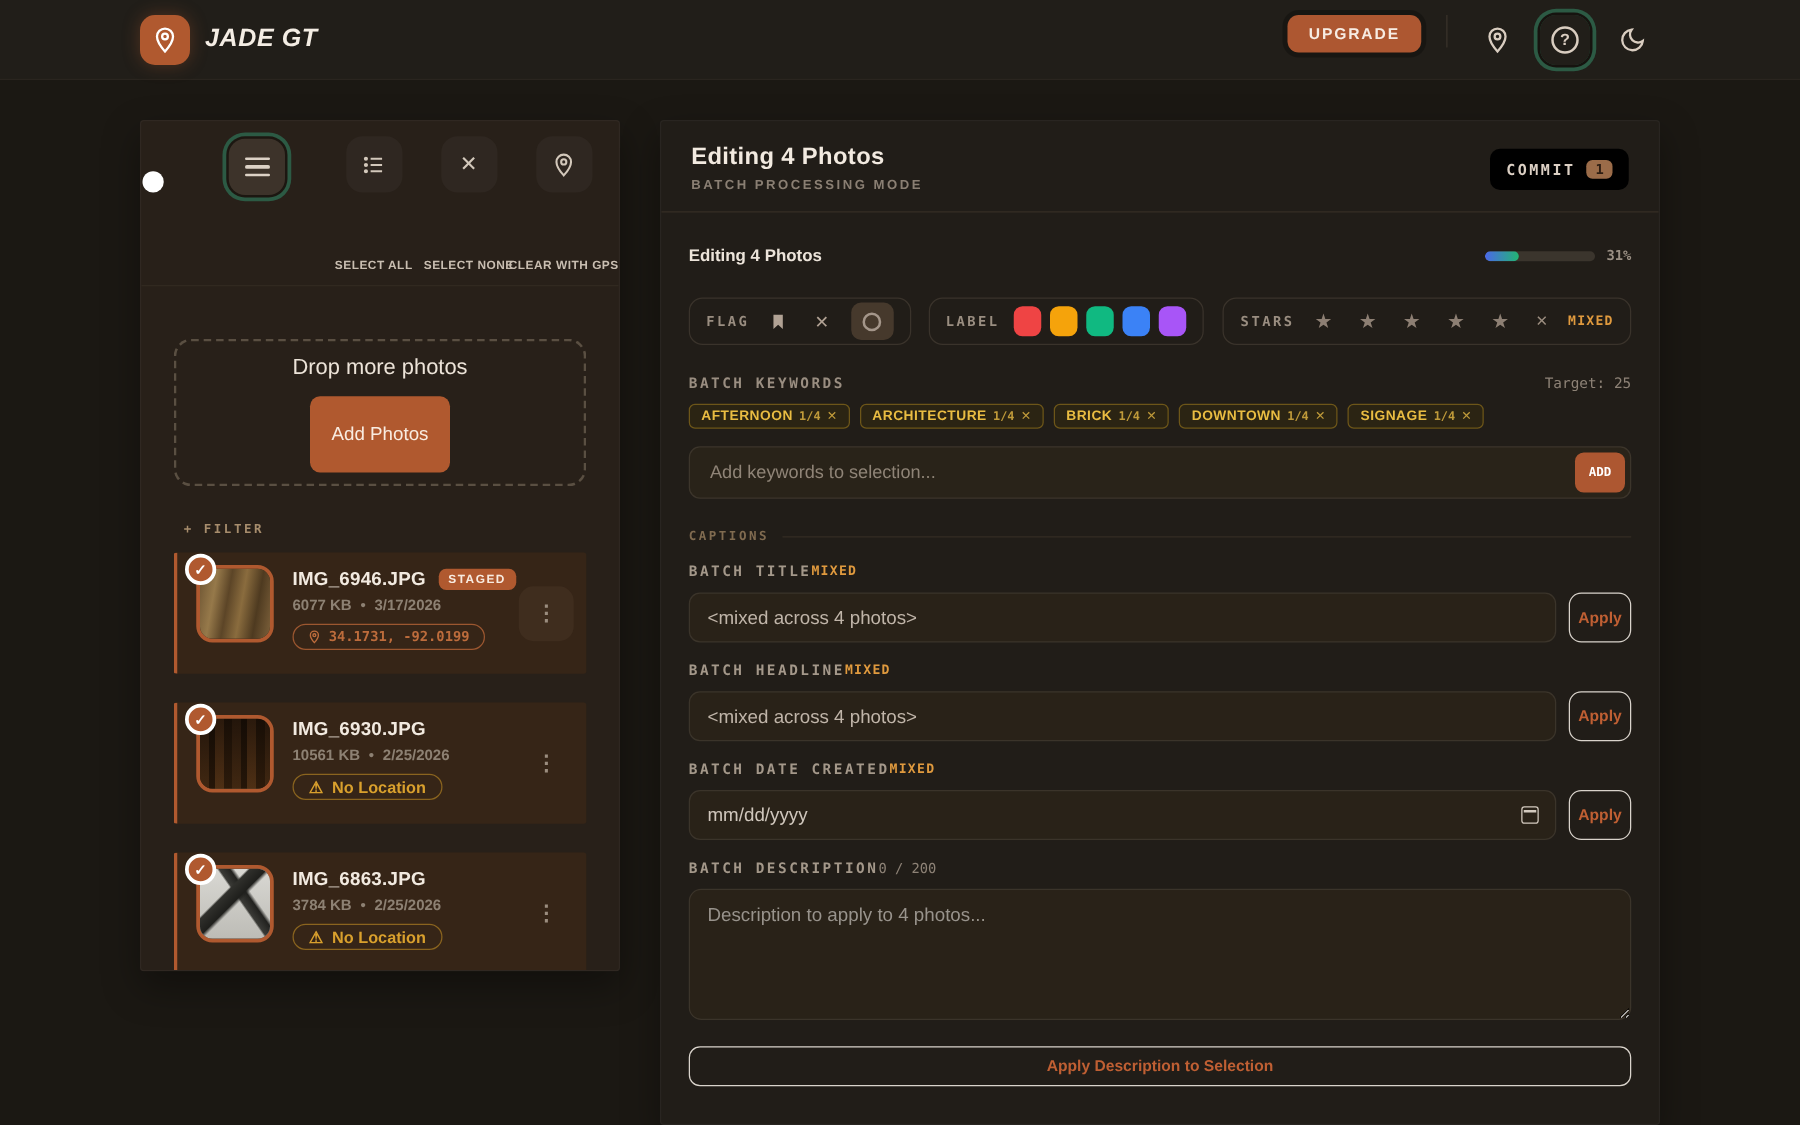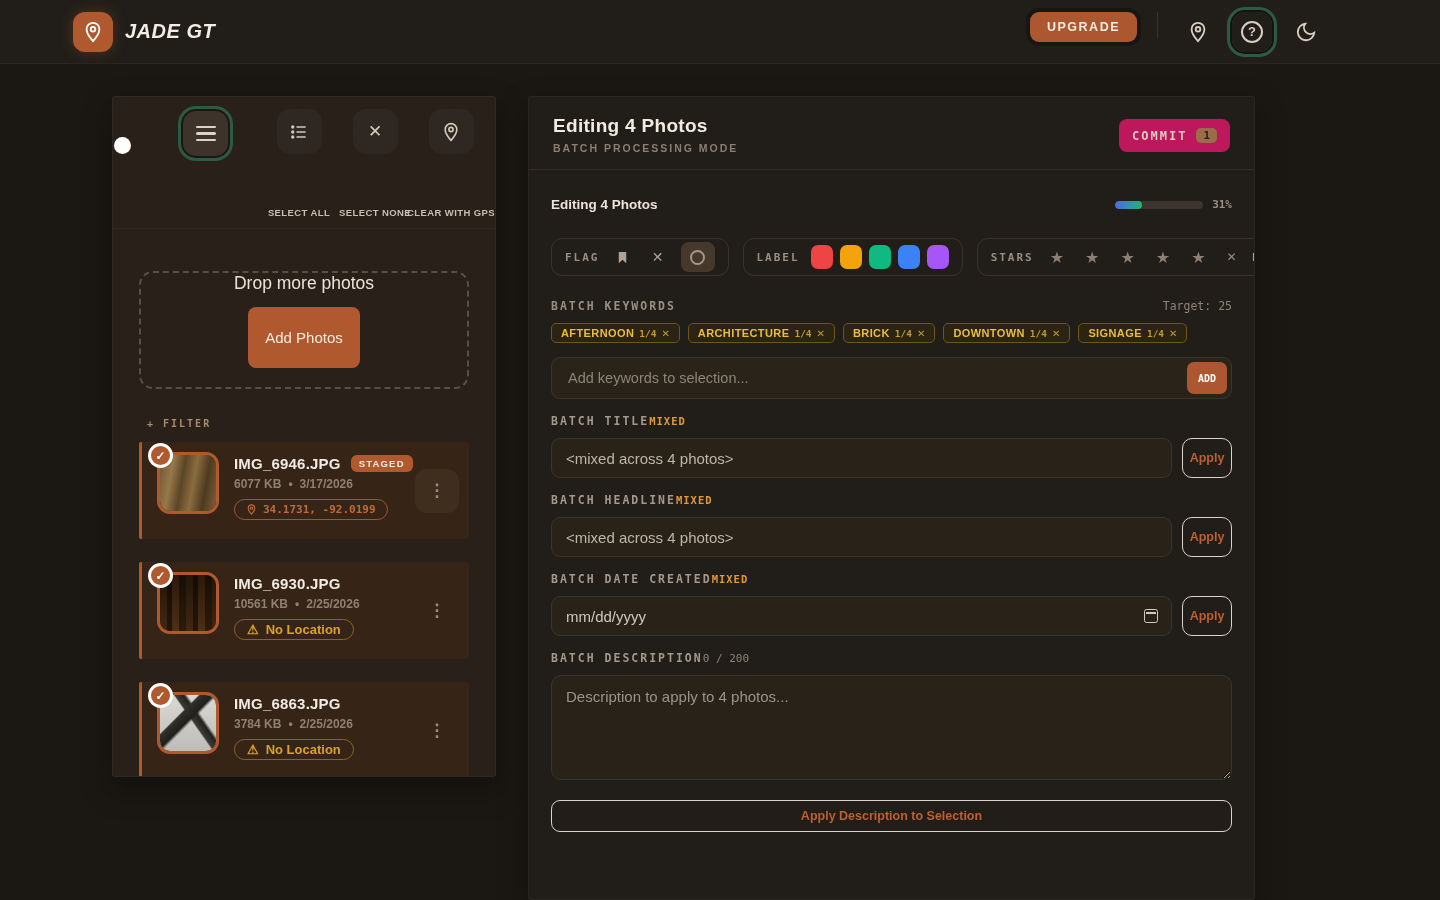--- a/index.html
+++ b/index.html
@@ -1,60 +1,60 @@
 <!DOCTYPE html>
 <html><head>
 <meta charset="utf-8">
 <style>
   * { margin:0; padding:0; box-sizing:border-box; }
   html,body { width:1440px; height:900px; overflow:hidden; background:#1b1813; font-family:"Liberation Sans",sans-serif; }
   .mono { font-family:"DejaVu Sans Mono",monospace; }
 
   
   .topbar { height:64px; background:#211e19; border-bottom:1px solid #2a251f;
-    display:flex; align-items:center; justify-content:space-between; padding:0 114px 0 73px; }
+    display:flex; align-items:center; justify-content:space-between; padding:0 114px 0 112px; }
   .brand { display:flex; align-items:center; gap:12px; }
   .brand-icon { width:40px; height:40px; border-radius:12px; background:#b0592f; color:#fff;
     display:flex; align-items:center; justify-content:center; box-shadow:0 0 14px rgba(176,89,47,.35); }
   .brand-icon svg { width:22px; height:22px; }
   .brand-name { color:#f4ede4; font-size:20px; font-weight:bold; font-style:italic; letter-spacing:.5px; }
   .topbar-right { display:flex; align-items:flex-start; }
   .upgrade-btn { background:#ad5731; color:#f7ece3; border:none; border-radius:9px; padding:8px 17px;
     font-family:"Liberation Sans",sans-serif; font-weight:bold; font-size:12.5px; letter-spacing:1.5px; cursor:pointer;
     box-shadow:0 0 0 4px rgba(0,0,0,.25); }
   .tb-divider { width:1px; height:26px; background:#3a332b; margin:0 20px; }
   .icon-btn { width:40px; height:40px; display:flex; align-items:center; justify-content:center;
     background:transparent; border:none; color:#d9cdc0; cursor:pointer; }
   .icon-btn svg { width:22px; height:22px; }
   .help-btn { border-radius:13px; box-shadow:0 0 0 2px #16130f, 0 0 0 5px #2c5a44; margin:0 14px; }
   .help-circle { width:22px; height:22px; border:2px solid #d9cdc0; border-radius:50%;
     display:flex; align-items:center; justify-content:center; font-size:13px; font-weight:bold; color:#d9cdc0; }
 
   
   .sidebar { position:absolute; left:112px; top:96px; width:384px; height:681px; background:#282019;
     border:1px solid rgba(255,255,255,.04); border-radius:3px; overflow:hidden; box-shadow:0 12px 30px rgba(0,0,0,.35); }
-  .mainpanel { position:absolute; left:528px; top:96px; width:727px; height:804px; background:#211d18;
+  .mainpanel { position:absolute; left:528px; top:96px; width:800px; height:804px; background:#211d18;
     border:1px solid rgba(255,255,255,.04); border-radius:3px; overflow:hidden; box-shadow:0 12px 30px rgba(0,0,0,.35); }
 
   
   .side-dot { position:absolute; left:1px; top:40px; width:17px; height:17px; border-radius:50%; background:#ffffff; z-index:6; }
   .side-header { display:flex; align-items:flex-start; padding:12px 6px 10px 0; border-bottom:1px solid #312920; }
   .hamburger-btn { margin-left:70px; margin-top:2px; width:45px; height:45px; border-radius:13px; background:#3d332a; border:none; cursor:pointer;
     display:flex; flex-direction:column; gap:4px; align-items:center; justify-content:center;
     box-shadow:0 0 0 2px #1c1711, 0 0 0 5px #2c5a44; }
   .hamburger-btn span { display:block; width:20px; height:2.6px; border-radius:2px; background:#ddd2c6; }
   .side-actions { margin-left:auto; display:flex; }
   .side-action { width:76px; display:flex; flex-direction:column; align-items:center; gap:7px; }
   .side-action .icon-sq { width:45px; height:45px; border-radius:13px; background:#2f2721; border:none; color:#d3c8bb;
     display:flex; align-items:center; justify-content:center; font-size:17px; cursor:pointer; }
   .side-action .icon-sq svg { width:20px; height:20px; }
   .side-action .lbl { font-size:9.5px; font-weight:bold; letter-spacing:.4px; color:#c9beb1; text-align:center; white-space:nowrap;margin-top:46px; }
 
   .dropzone { margin:42px 26px 0; height:118px; border:2px dashed #5a4f42; border-radius:14px;
-    display:flex; flex-direction:column; align-items:center; justify-content:flex-start; gap:13px; }
+    display:flex; flex-direction:column; align-items:center; justify-content:center; gap:13px; }
   .dropzone-text { color:#ece3d8; font-size:17.5px; }
   .add-photos-btn { background:#b0592f; color:#f9ece1; border:none; border-radius:8px; padding:22px 17px;
     font-family:"Liberation Sans",sans-serif; font-size:15px; cursor:pointer; }
 
   .filter-label { margin:29px 0 0 34px; font-size:10px; font-weight:bold; letter-spacing:2px; color:#a78d6d; }
 
   .photo-list { margin-top:13px; padding:0 26px; display:flex; flex-direction:column; gap:23px; }
   .photo-item { position:relative; height:97px; background:#362517; border-left:3px solid #b0592f; border-radius:2px;
     display:flex; padding:10px 10px 10px 15px; cursor:pointer; }
   .thumb-wrap { position:relative; width:62px; height:62px; flex:none; }
@@ -83,21 +83,21 @@
   .noloc-pill { display:inline-flex; align-items:center; gap:7px; margin-top:8px; border:1.5px solid #8a641f; border-radius:999px;
     padding:2px 12px; color:#d9a02d; font-size:13px; font-weight:bold; }
   .kebab { align-self:center; width:44px; height:44px; border:none; background:transparent; color:#9b8d7f;
     font-size:17px; font-weight:bold; letter-spacing:0; cursor:pointer; border-radius:12px; }
   .kebab.hl { background:#3f2d1e; }
 
   
   .main-header { display:flex; justify-content:space-between; align-items:flex-start; padding:18px 24px 15px; border-bottom:1px solid #362e25; }
   .main-title { color:#f2eae0; font-size:19px; font-weight:bold; letter-spacing:.3px; }
   .main-subtitle { margin-top:5px; color:#8a7f73; font-size:10.5px; font-weight:bold; letter-spacing:2px; }
-  .commit-btn { background:#be185d; border:none; border-radius:8px; padding:9px 13px; display:flex; align-items:center; gap:9px;
+  .commit-btn { background:#000000; border:none; border-radius:8px; padding:9px 13px; display:flex; align-items:center; gap:9px;
     font-family:"DejaVu Sans Mono",monospace; font-weight:bold; font-size:12px; letter-spacing:2px; color:#dcd0c4; cursor:pointer; margin-top:4px; }
   .commit-count { background:#9b6c49; color:#2d1d12; border-radius:5px; padding:1px 7px; font-size:11px; letter-spacing:0; }
 
   .tabs { display:flex; height:46px; border-bottom:1px solid #362e25; }
   .tab { flex:1; position:relative; background:transparent; border:none; color:#9a8f84; cursor:pointer;
     font-family:"DejaVu Sans Mono",monospace; font-weight:bold; font-size:12px; letter-spacing:1px; }
   .tab.active { background:#2b241c; color:#c4653a; border-bottom:3px solid #b35c36; }
   .tab-dot { position:absolute; top:8px; right:12px; width:5px; height:5px; border-radius:50%; background:#b35c36; }
 
   .main-content { padding:0 22px; }
@@ -435,20 +435,24 @@
         <span class="chip-count mono">1/4</span>
         <button class="chip-x">✕</button>
       </span>
     </div>
 
     <div class="kw-input-wrap">
       <input class="text-input" type="text" placeholder="Add keywords to selection..." style="">
       <button class="add-btn">ADD</button>
     </div>
 
+    <div class="captions-divider">
+      <span class="captions-label mono">CAPTIONS</span>
+      <span class="captions-line"></span>
+    </div>
 
     
     <div class="field-label-row">
       <span class="field-label mono">BATCH TITLE</span>
       <span class="mixed-tag mono">MIXED</span>
     </div>
     <div class="field-row">
       <div class="field-input-wrap">
         <input class="field-input" type="text" placeholder="&lt;mixed across 4 photos&gt;" style="">
       </div>

